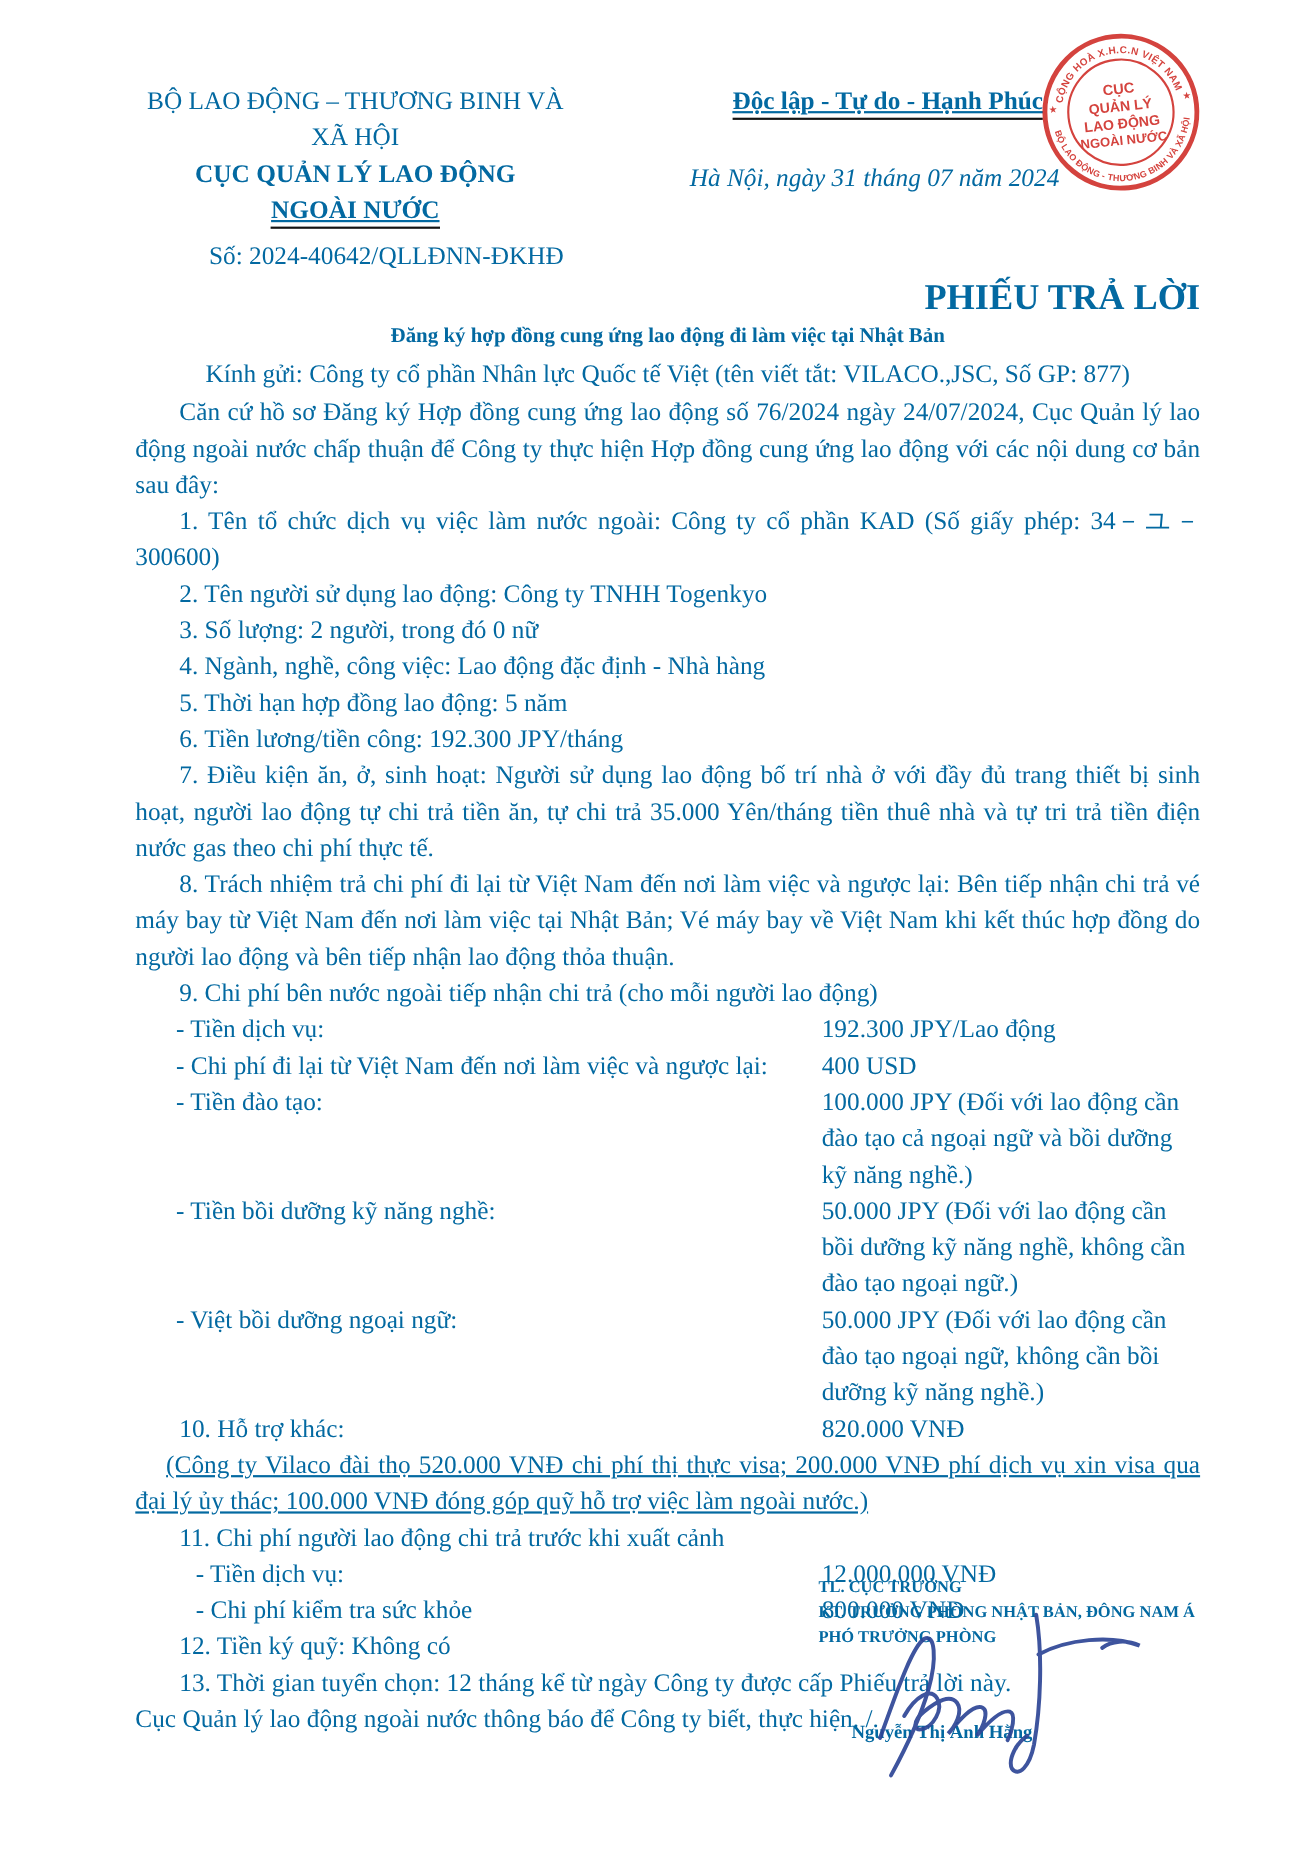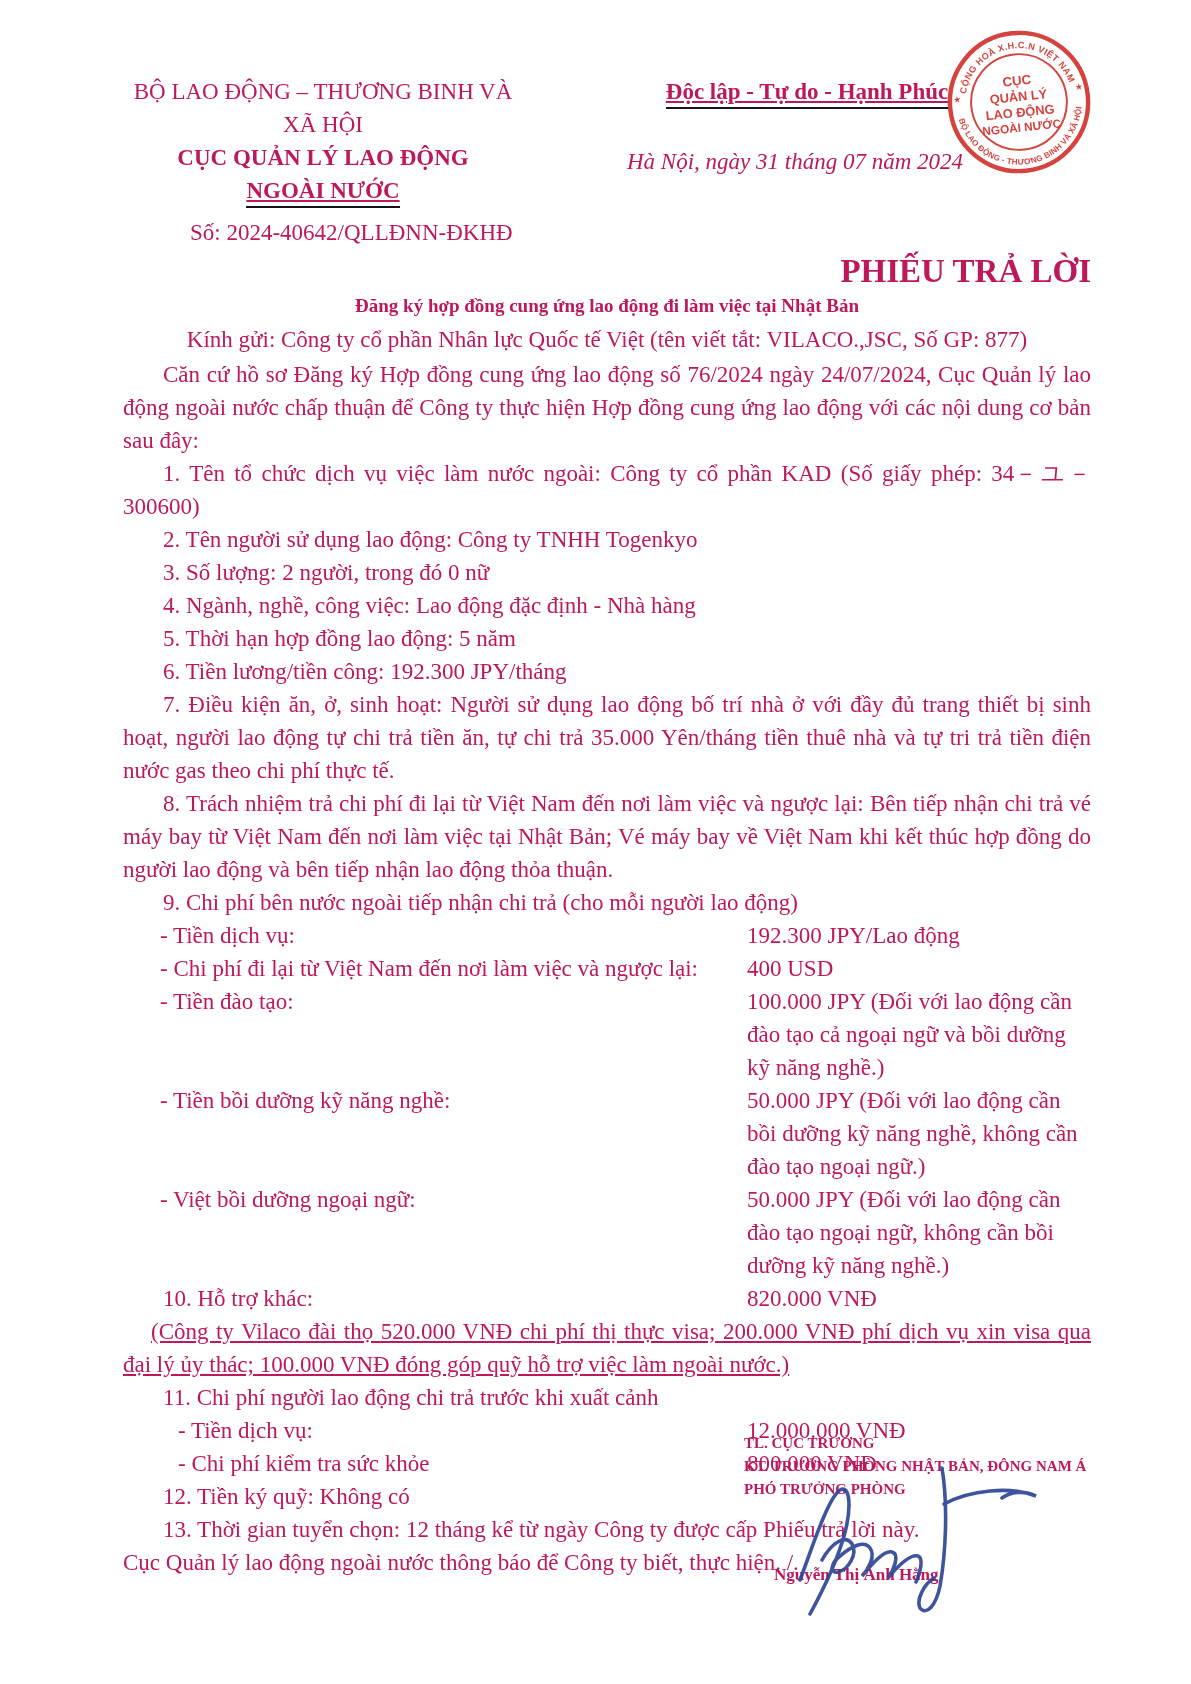--- a/index.html
+++ b/index.html
@@ -1,20 +1,20 @@
 <!DOCTYPE html>
 <html><head>
 <meta charset="utf-8">
 <style>
   html,body{margin:0;padding:0;background:#ffffff;}
   .page{
     position:relative;
     width:1191px;height:1684px;
     background:#ffffff;
-    color:#be185d;
+    color:#0369a1;
     font-family:"Liberation Serif","DejaVu Serif",serif;
     font-size:23px;line-height:33px;
     box-sizing:border-box;
     padding:75px 100px 0 123px;
     overflow:hidden;
   }
   .header{display:flex;}
   .header-left{width:400px;text-align:center;}
   .header-right{flex:1;text-align:center;}
   .bold{font-weight:bold;}

